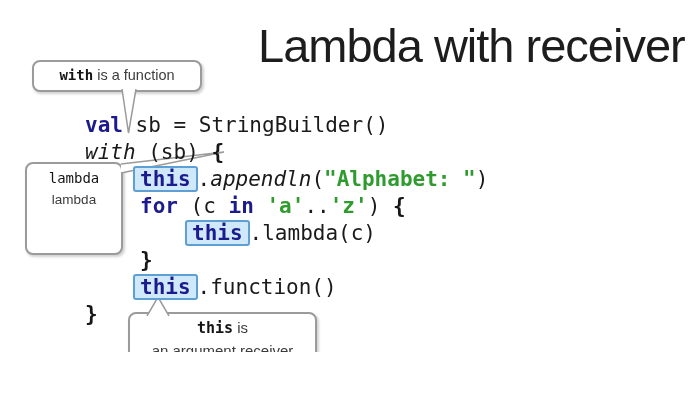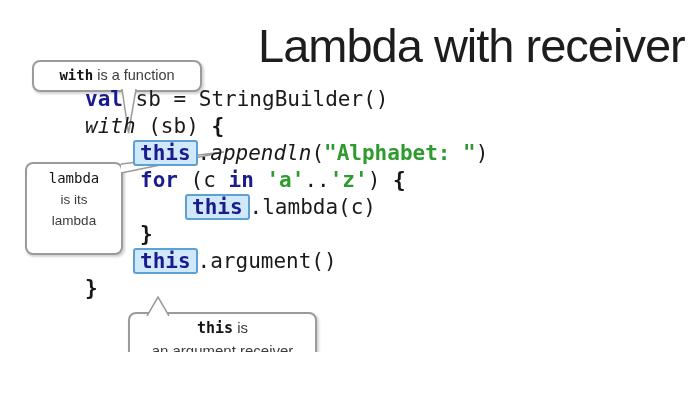--- a/index.html
+++ b/index.html
@@ -35,21 +35,21 @@
   #callout-lambda .mono { font-size:14px; }
 
   #callout-this { left:128px; top:312px; width:189px; height:70px;
     font-size:15px; line-height:21.5px; padding-top:3px;text-align:center; }
   #callout-this .mono { font-weight:700; font-size:15px; }
 
   .wedge { position:absolute; }
 
   
   #code {
-    position:absolute; left:85px; top:86px;
+    position:absolute; left:85px; top:112px;
     font-family:"DejaVu Sans Mono", monospace;
     font-size:21px; color:#1a1a1a;
   }
   .cline { height:27px; line-height:26px; white-space:pre; }
   .ind1 { padding-left:55px; }
   .ind2 { padding-left:107px; }
   .kw  { color:#1b1b8e; font-weight:bold; }
   .it  { font-style:italic; }
   .b   { font-weight:bold; color:#161616; }
   .str { color:#2f9b2f; font-weight:bold; }
@@ -67,21 +67,20 @@
 <div id="slide">
 
   <div id="title">Lambda with receiver</div>
 
   <div class="callout" id="callout-with">
     <span class="mono">with</span><span> is a function</span>
   </div>
 
   <div class="callout" id="callout-lambda">
     <div class="mono">lambda</div>
-    <div>is its</div>
     <div>lambda</div>
   </div>
 
   <div class="callout" id="callout-this">
     <div><span class="mono">this</span><span> is</span></div>
     <div>an argument receiver</div>
   </div>
 
   <svg class="wedge" style="left:115px; top:89px;" width="30" height="48">
     <path d="M7,0 L13.5,44 L21,0" fill="#ffffff" stroke="#9b9b9b" stroke-width="1.5"></path>
@@ -99,18 +98,18 @@
     <div class="cline"><span class="it">with</span><span> (sb) </span><span class="b">{</span></div>
 
     <div class="cline ind1"><span class="this-box">this</span><span>.</span><span class="it">appendln</span><span>(</span><span class="str">"Alphabet: "</span><span>)</span></div>
 
     <div class="cline ind1"><span class="kw">for</span><span> (c </span><span class="kw">in</span><span> </span><span class="str">'a'</span><span>..</span><span class="str">'z'</span><span>) </span><span class="b">{</span></div>
 
     <div class="cline ind2"><span class="this-box">this</span><span>.lambda(c)</span></div>
 
     <div class="cline ind1"><span class="b">}</span></div>
 
-    <div class="cline ind1"><span class="this-box">this</span><span>.argument()</span></div>
+    <div class="cline ind1"><span class="this-box">this</span><span>.function()</span></div>
 
     <div class="cline"><span class="b">}</span></div>
   </div>
 
 </div>
 
 </body></html>

